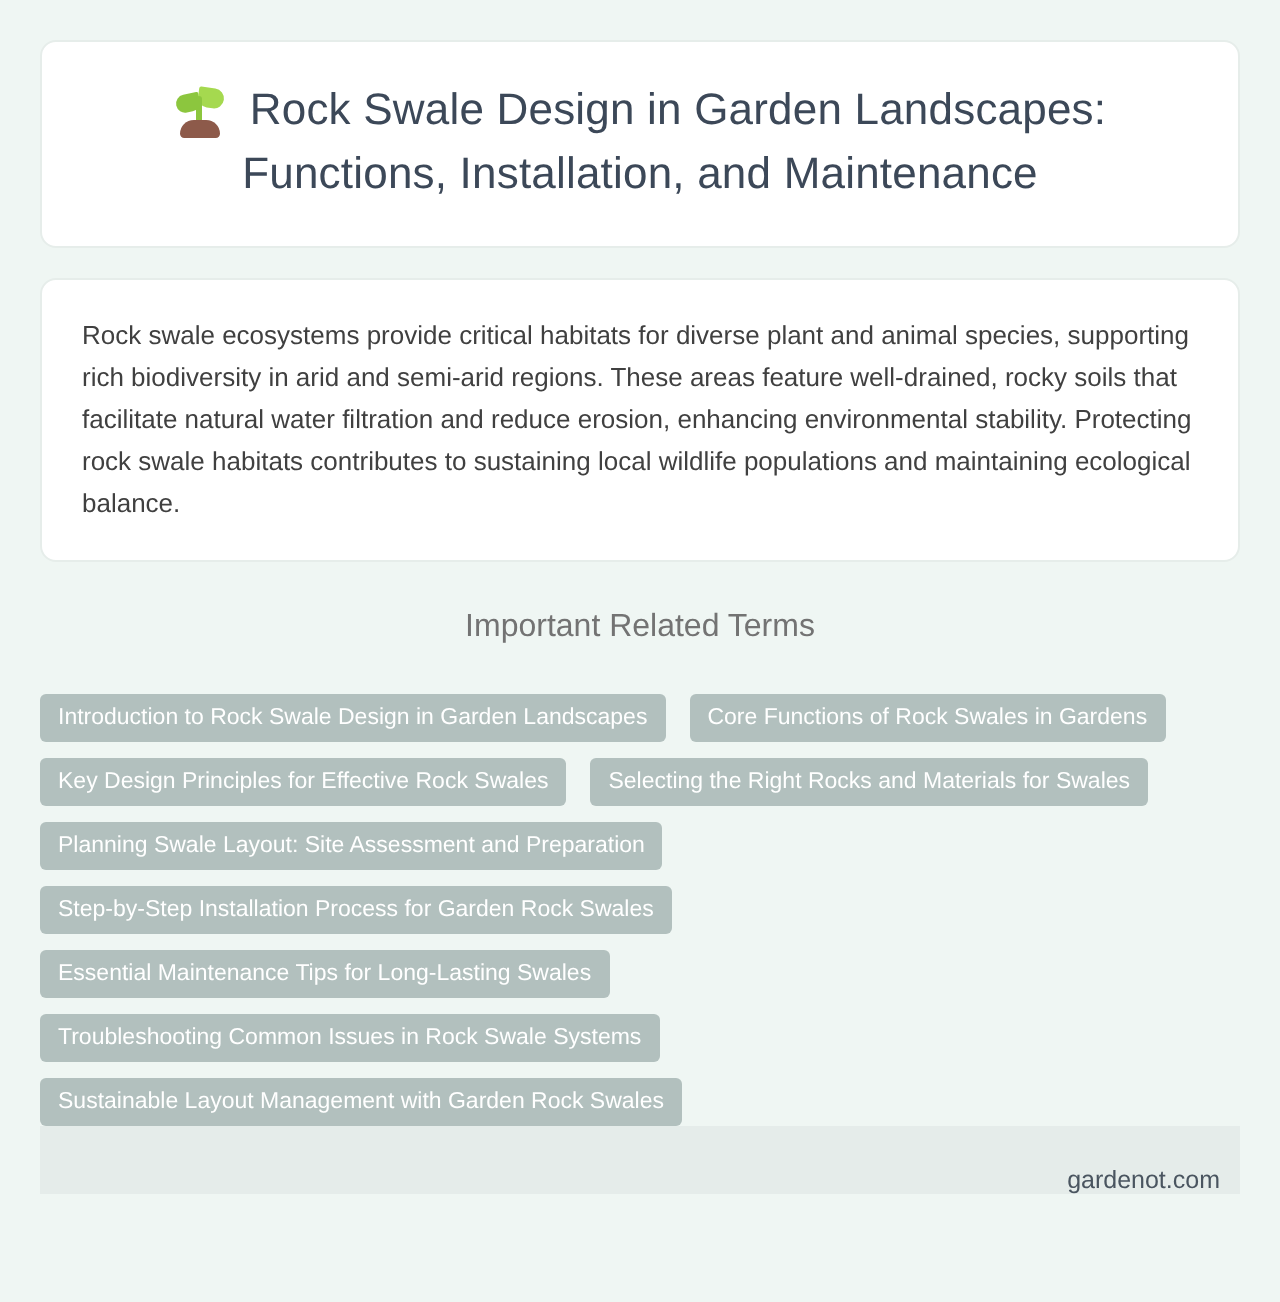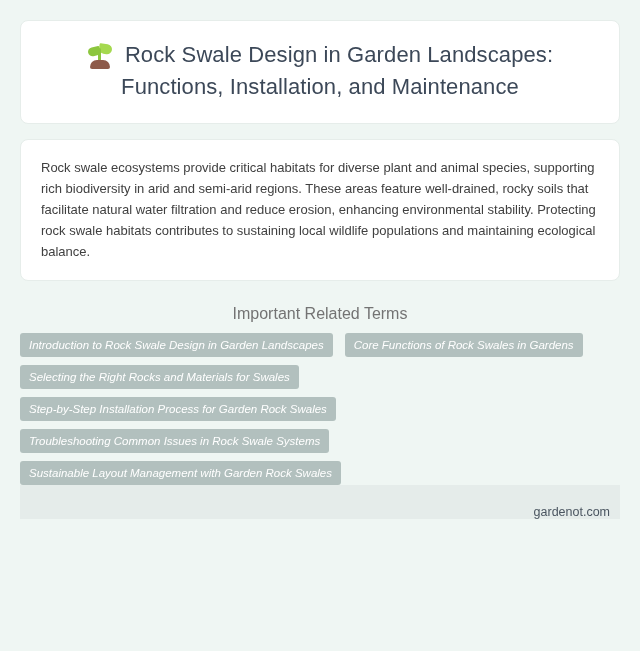--- a/index.html
+++ b/index.html
@@ -109,25 +109,24 @@
 
   
   .terms-heading {
     text-align: center;
     font-size: 16px;
     color: #737373;
     margin: 24px 0 0 0;
     font-weight: 400;
   }
   .tag-rows {
-    margin-top: 10px;
+    margin-top: 24px;
     display: flex;
     flex-direction: column;
     gap: 8px;
-    font-style: italic;
   }
   .tag-row {
     display: flex;
     flex-direction: row;
     gap: 12px;
     align-items: center;
   }
   .tag {
     display: inline-block;
     background: #b2c0be;
@@ -180,24 +179,31 @@
   </div>
 
   <h2 class="terms-heading">Important Related Terms</h2>
 
   <div class="tag-rows">
     <div class="tag-row">
       <span class="tag">Introduction to Rock Swale Design in Garden Landscapes</span>
       <span class="tag">Core Functions of Rock Swales in Gardens</span>
     </div>
     <div class="tag-row">
+      <span class="tag">Key Design Principles for Effective Rock Swales</span>
       <span class="tag">Selecting the Right Rocks and Materials for Swales</span>
     </div>
     <div class="tag-row">
+      <span class="tag">Planning Swale Layout: Site Assessment and Preparation</span>
+    </div>
+    <div class="tag-row">
       <span class="tag">Step-by-Step Installation Process for Garden Rock Swales</span>
+    </div>
+    <div class="tag-row">
+      <span class="tag">Essential Maintenance Tips for Long-Lasting Swales</span>
     </div>
     <div class="tag-row">
       <span class="tag">Troubleshooting Common Issues in Rock Swale Systems</span>
     </div>
     <div class="tag-row">
       <span class="tag">Sustainable Layout Management with Garden Rock Swales</span>
     </div>
   </div>
 
   <div class="spacer"></div>

